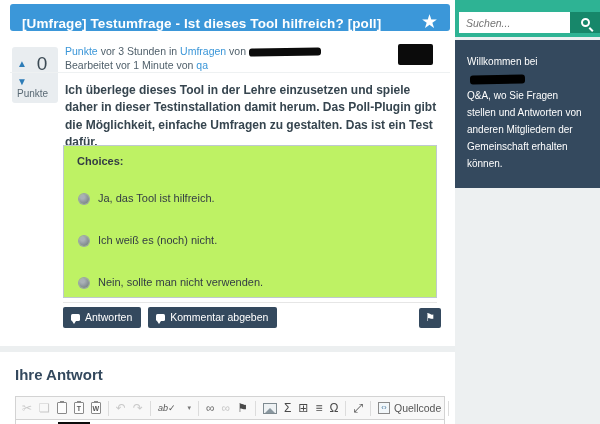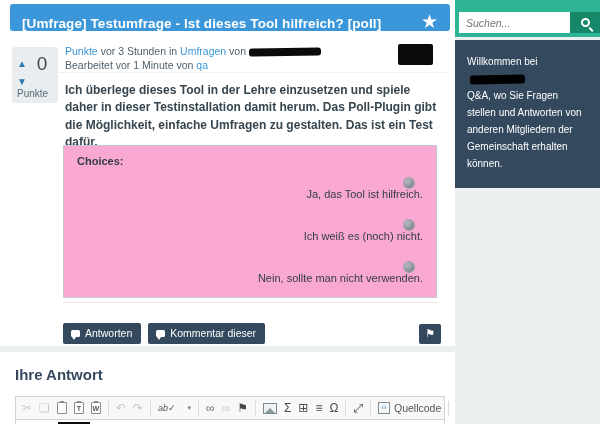--- a/index.html
+++ b/index.html
@@ -29,30 +29,30 @@
   .redact-bar { display:inline-block; width:72px; height:8px; background:#0b0b0b;
     border-radius:3px; vertical-align:middle; margin-left:3px; transform:rotate(-1deg); }
   .avatar-redact { position:absolute; left:398px; top:44px; width:35px; height:21px;
     background:#0b0b0b; border-radius:2px; }
   .meta-divider { position:absolute; left:10px; top:72px; width:440px; border-top:1px solid #eef1f2; }
 
   .q-body { position:absolute; left:65px; top:82px; width:378px;
     font-size:12px; line-height:1.45; color:#36454f;font-weight:bold; }
 
   .poll-box { position:absolute; left:63px; top:145px; width:374px; height:153px;
-    background:#f9a8d4; border:1px solid #bfc9d0; padding:9px 13px; }
+    background:#bef264; border:1px solid #bfc9d0; padding:9px 13px; }
   .poll-heading { font-size:11px; font-weight:bold; color:#333c44; margin-bottom:10px; }
-  .poll-option { display:flex; align-items:flex-end; height:42px; cursor:pointer;flex-direction:column; }
+  .poll-option { display:flex; align-items:center; height:42px; cursor:pointer; }
   .radio { width:10px; height:10px; border-radius:50%; margin:1px 9px 0 2px; flex:none;
     background:radial-gradient(circle at 35% 30%, #a9b1b6 20%, #7d868c 75%);
     box-shadow:0 0 0 1px #9aa3a9; }
   .poll-option .lbl { font-size:11px; color:#333c44; }
 
   .btn-divider { position:absolute; left:63px; top:302px; width:374px; border-top:1px solid #e6e6e6; }
-  .btn-row { position:absolute; left:63px; top:323px; width:378px; display:flex; gap:7px; align-items:center; }
+  .btn-row { position:absolute; left:63px; top:307px; width:378px; display:flex; gap:7px; align-items:center; }
   .btn { background:#34495e; color:#fff; border:none; border-radius:2px; font-size:10.5px;
     font-family:inherit; padding:4px 9px 5px 8px; display:flex; align-items:center; gap:5px; cursor:pointer; }
   .bubble { display:inline-block; width:9px; height:7px; background:#fff; border-radius:1.5px; position:relative; }
   .bubble::after { content:""; position:absolute; left:1px; bottom:-3px;
     border-left:2px solid transparent; border-right:2px solid transparent; border-top:3px solid #fff; }
   .btn-flag { margin-left:auto; padding:3px 6px 4px; font-size:11px; }
 
   .panel-gap { height:6px; background:#eceff0; }
 
   
@@ -156,21 +156,21 @@
       </div>
 
       <div class="btn-divider"></div>
       <div class="btn-row">
         <button class="btn">
           <span class="bubble"></span>
           <span>Antworten</span>
         </button>
         <button class="btn">
           <span class="bubble"></span>
-          <span>Kommentar dieser</span>
+          <span>Kommentar abgeben</span>
         </button>
         <button class="btn btn-flag">
           <span>⚑</span>
         </button>
       </div>
     </div>
 
     <div class="panel-gap"></div>
 
     <div class="answer-panel">

